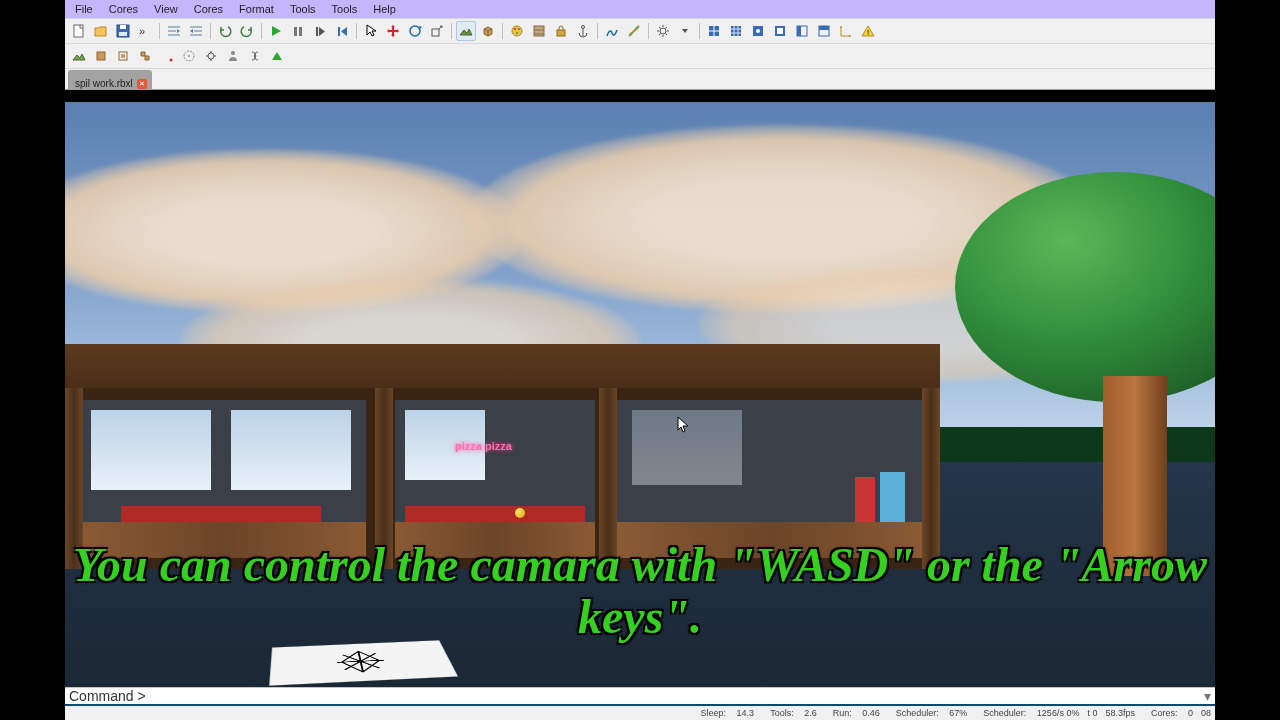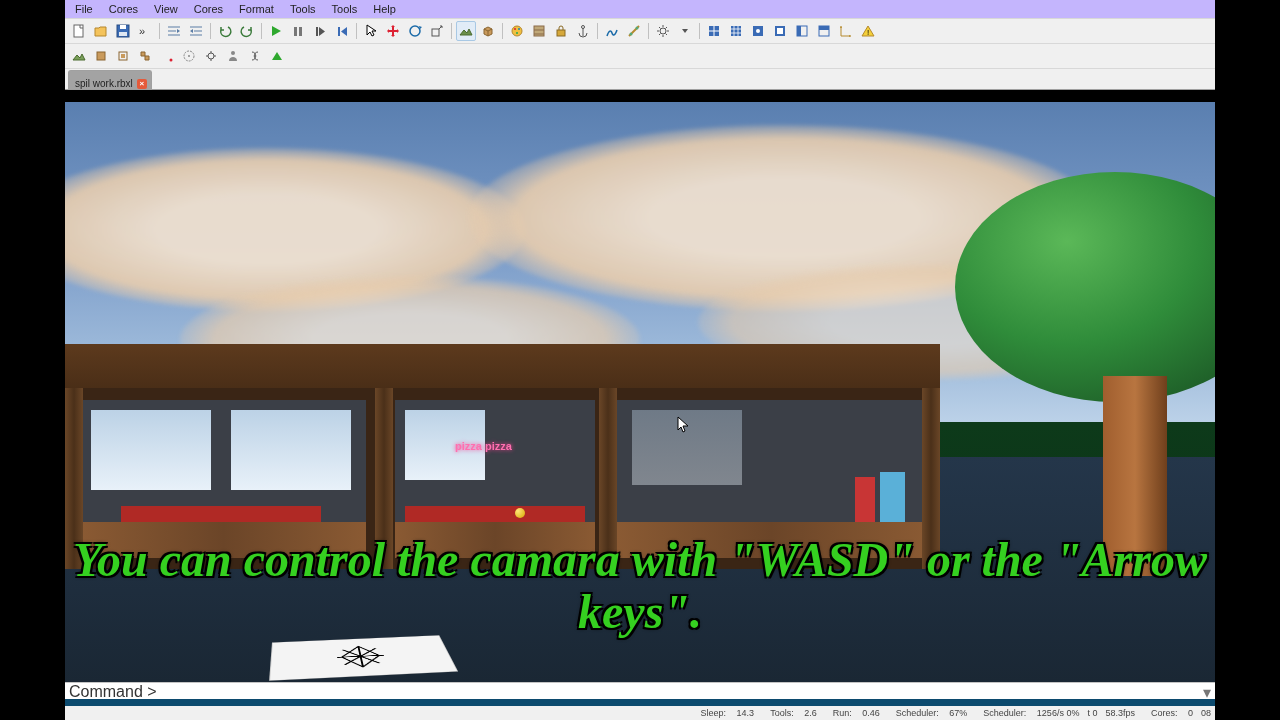--- a/index.html
+++ b/index.html
@@ -36,21 +36,21 @@
   .tree-trunk{position:absolute;right:48px;top:286px;width:64px;height:200px;background:linear-gradient(to right,#a05e2e 0%,#b87540 50%,#6f3f1c 100%);}
   .tree-top{position:absolute;right:-60px;top:82px;width:320px;height:230px;border-radius:50%;background:radial-gradient(ellipse at 35% 30%,#5bb858 0%,#2f8c3a 45%,#1e5e28 80%,#174a20 100%);}
   
   .pizza{position:absolute;left:205px;bottom:6px;width:190px;height:90px;transform:perspective(600px) rotateX(62deg) rotateZ(-6deg);transform-origin:center bottom;}
   .pizza .top{position:absolute;inset:0;background:#f4f4f4;border:1px solid #d0d0d0;display:flex;align-items:center;justify-content:center;}
   
   .cursor{position:absolute;width:12px;height:18px;}
   
   .caption{position:absolute;left:0;right:0;bottom:44px;text-align:center;padding:0 6px;font-family:"Comic Sans MS","Segoe Script",cursive;font-style:italic;font-weight:700;font-size:48px;line-height:1.08;color:#35d020;text-shadow:-2px -2px 0 #000,2px -2px 0 #000,-2px 2px 0 #000,2px 2px 0 #000,0 0 4px #000;}
   
-  .cmdbar{height:16px;background:#fff;border-top:1px solid #c4c4c4;border-bottom:7px solid #0c4a6e;display:flex;align-items:flex-start;padding:0 4px;font-size:16px;color:#333;}
+  .cmdbar{height:16px;background:#fff;border-top:1px solid #c4c4c4;border-bottom:2px solid #0c4a6e;display:flex;align-items:flex-end;padding:0 4px;font-size:14px;color:#333;}
   .cmdbar .dd{margin-left:auto;color:#777;}
   
   .status{height:14px;background:#f0f0f0;display:flex;align-items:center;justify-content:flex-end;padding:0 4px;font-size:9px;color:#444;}
   .status span{margin-left:8px;}
 </style>
 </head>
 <body>
 
 <div class="app">
 

